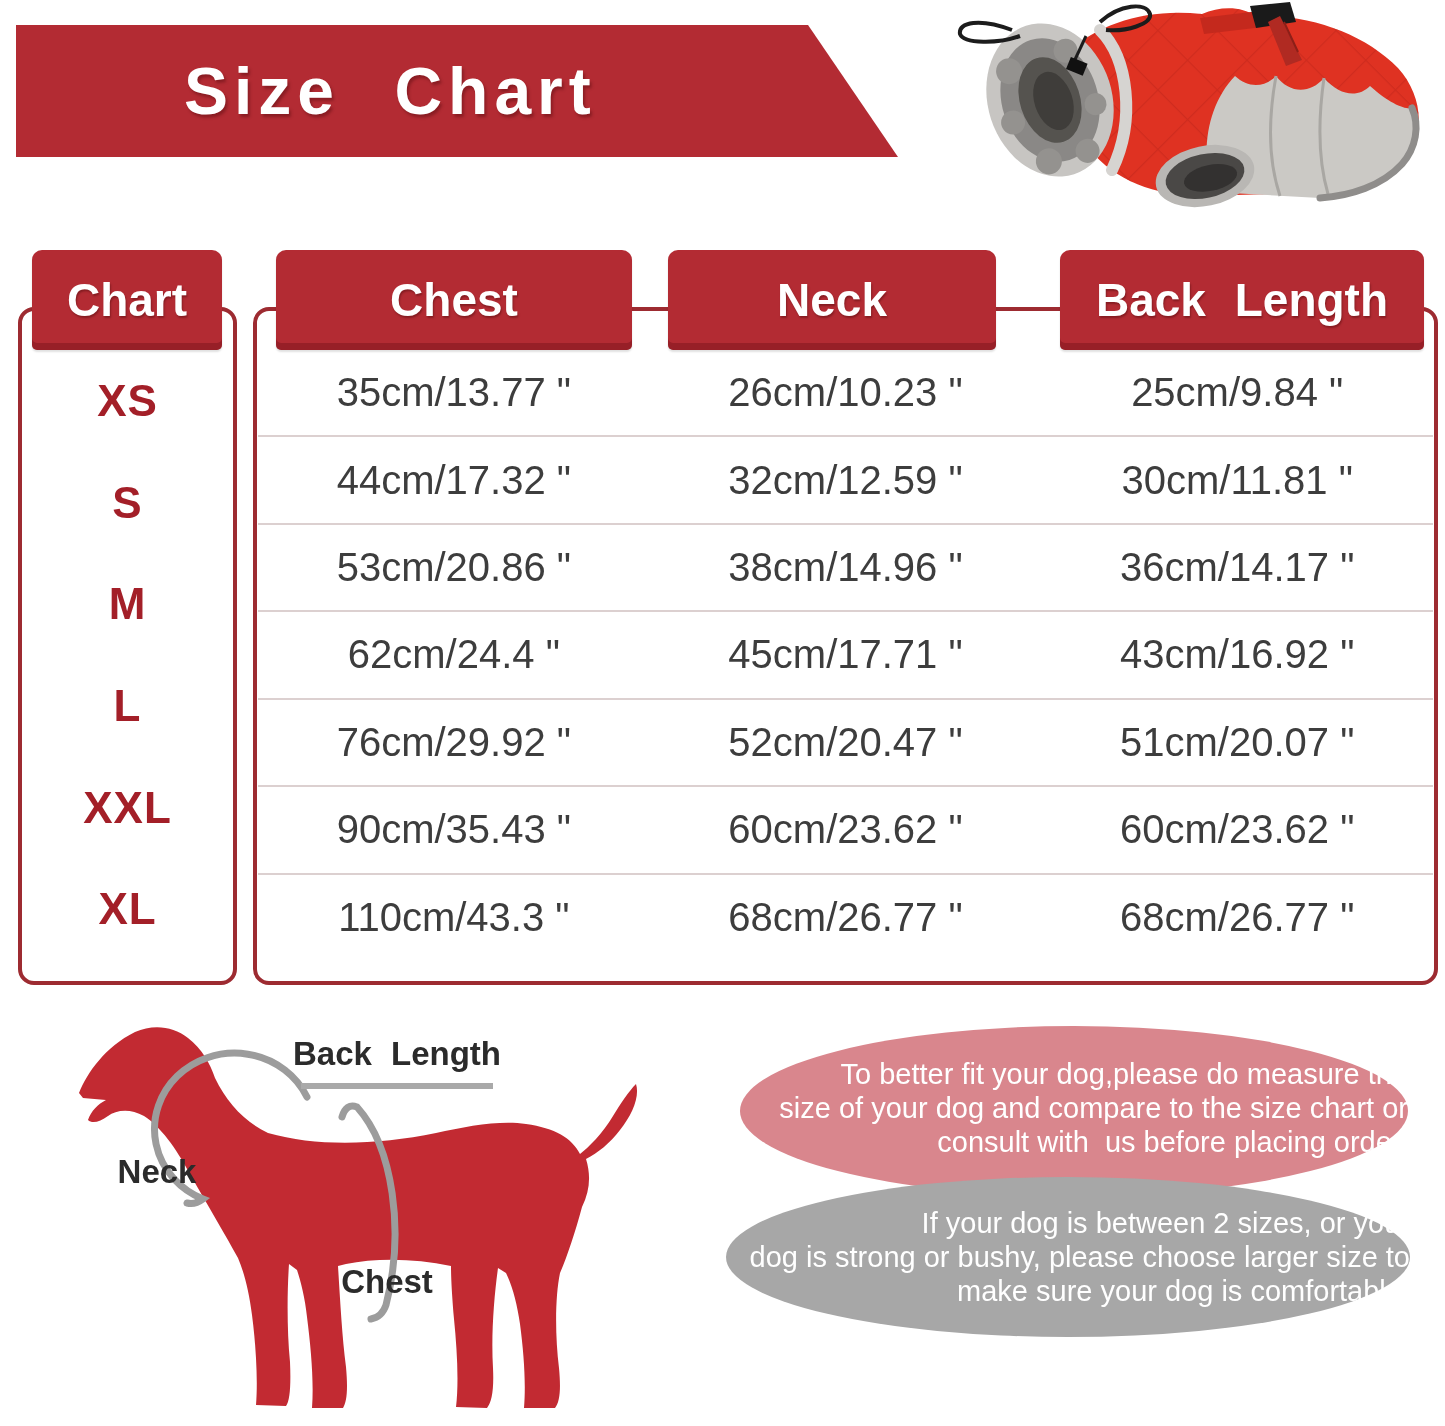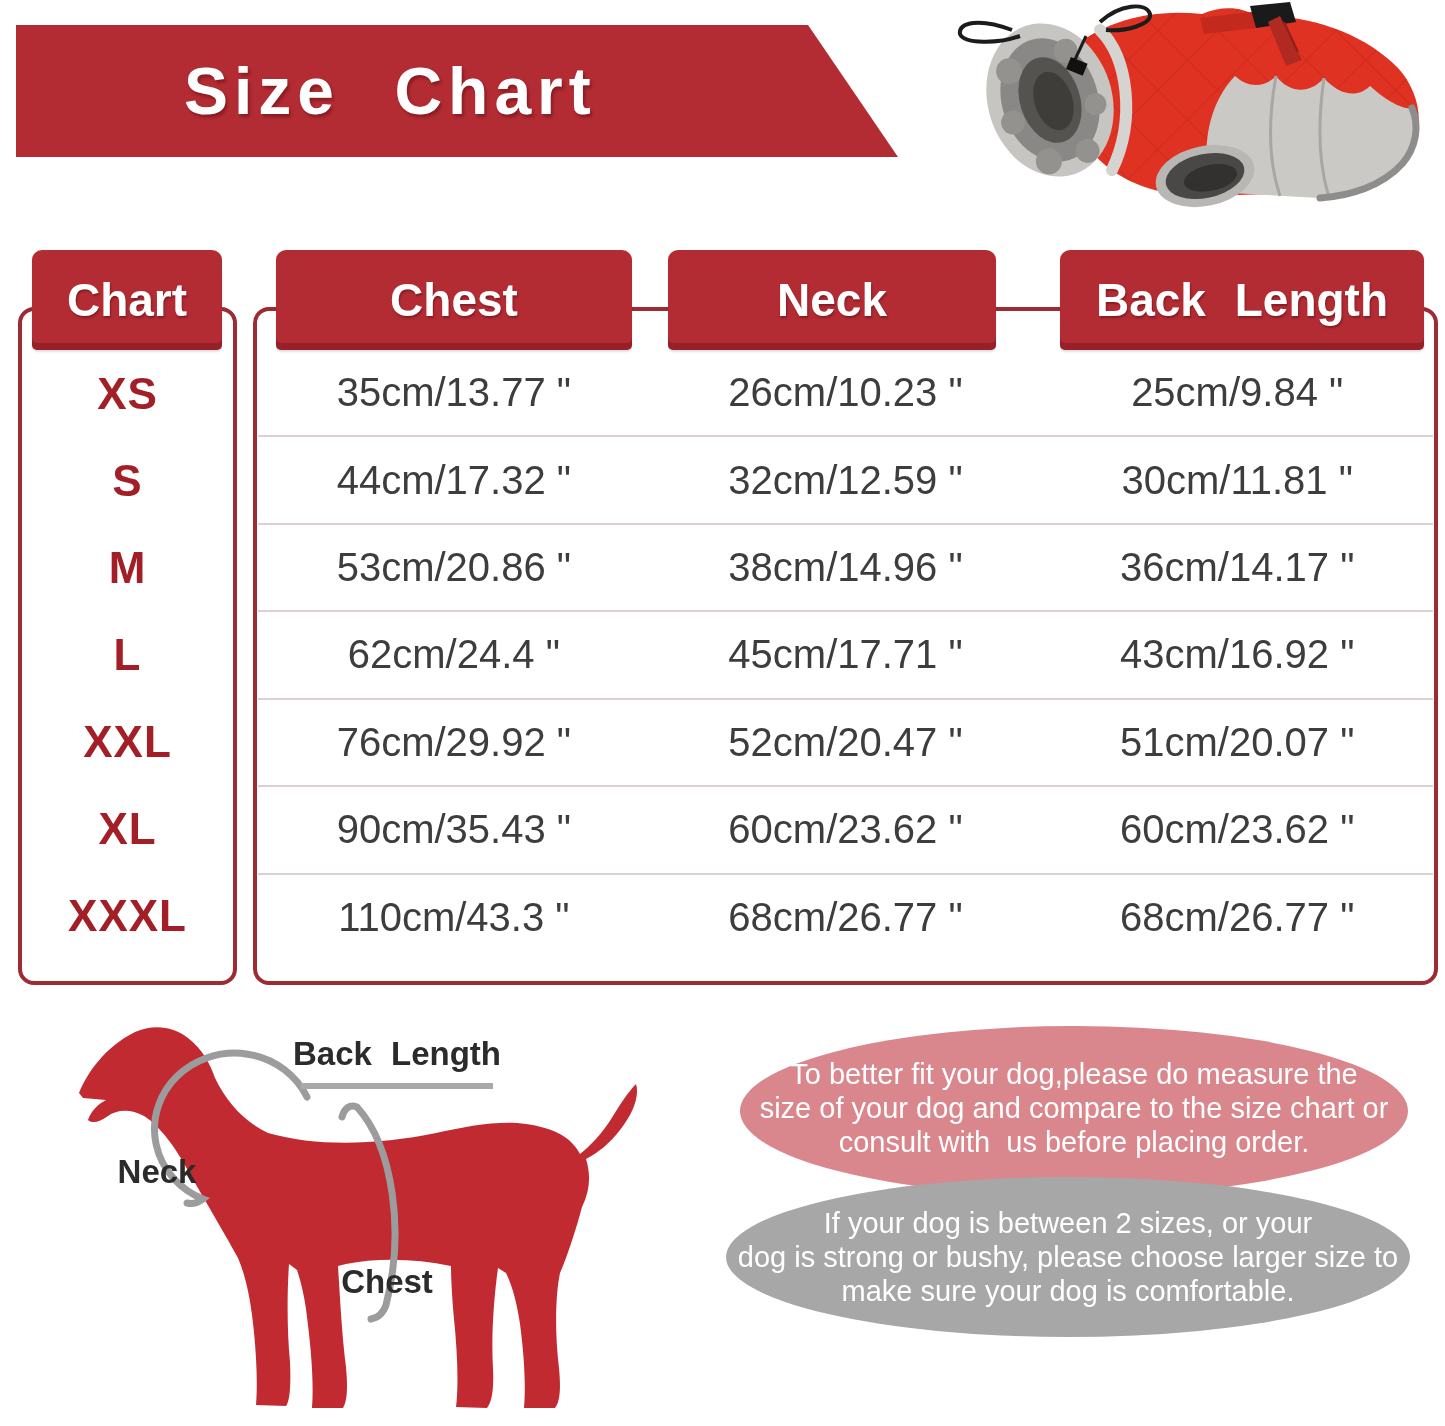--- a/index.html
+++ b/index.html
@@ -50,21 +50,21 @@
   }
   .val{
     flex:1;display:flex;align-items:center;justify-content:center;
     color:var(--value-text,#3d3d3d);font-size:40px;
   }
   
   .oval{
     position:absolute;border-radius:50%;color:#fff;text-align:center;box-sizing:border-box;
     font-size:29px;
   }
-  .oval .line{white-space:pre;line-height:34px;}
+  .oval .line{white-space:pre;line-height:34px;text-align:right;}
   .oval.pink{left:740px;top:1026px;width:668px;height:170px;background:var(--note-pink,#d9868d);padding-top:31px;}
   .oval.gray{left:726px;top:1177px;width:684px;height:160px;background:var(--note-gray,#a7a7a7);padding-top:29px;}
   
   .coat-svg{position:absolute;left:950px;top:0;width:495px;height:238px;}
   .dog-svg{position:absolute;left:55px;top:1005px;width:615px;height:421px;}
   .dog-label{font-family:"Liberation Sans",sans-serif;font-weight:bold;fill:#2b2b2b;}
 </style>
 </head>
 <body>
 
@@ -147,23 +147,20 @@
         <div class="size-cell">M</div>
       </div>
     <div class="row">
         <div class="size-cell">L</div>
       </div>
     <div class="row">
         <div class="size-cell">XXL</div>
       </div>
     <div class="row">
         <div class="size-cell">XL</div>
-      </div>
-    <div class="row">
-        <div class="size-cell">XXXL</div>
       </div>
   </div>
 
   <div class="rows value-rows">
     <div class="row">
       <div class="val">35cm/13.77 "</div>
       <div class="val">26cm/10.23 "</div>
       <div class="val">25cm/9.84 "</div>
     </div>
     <div class="row">

